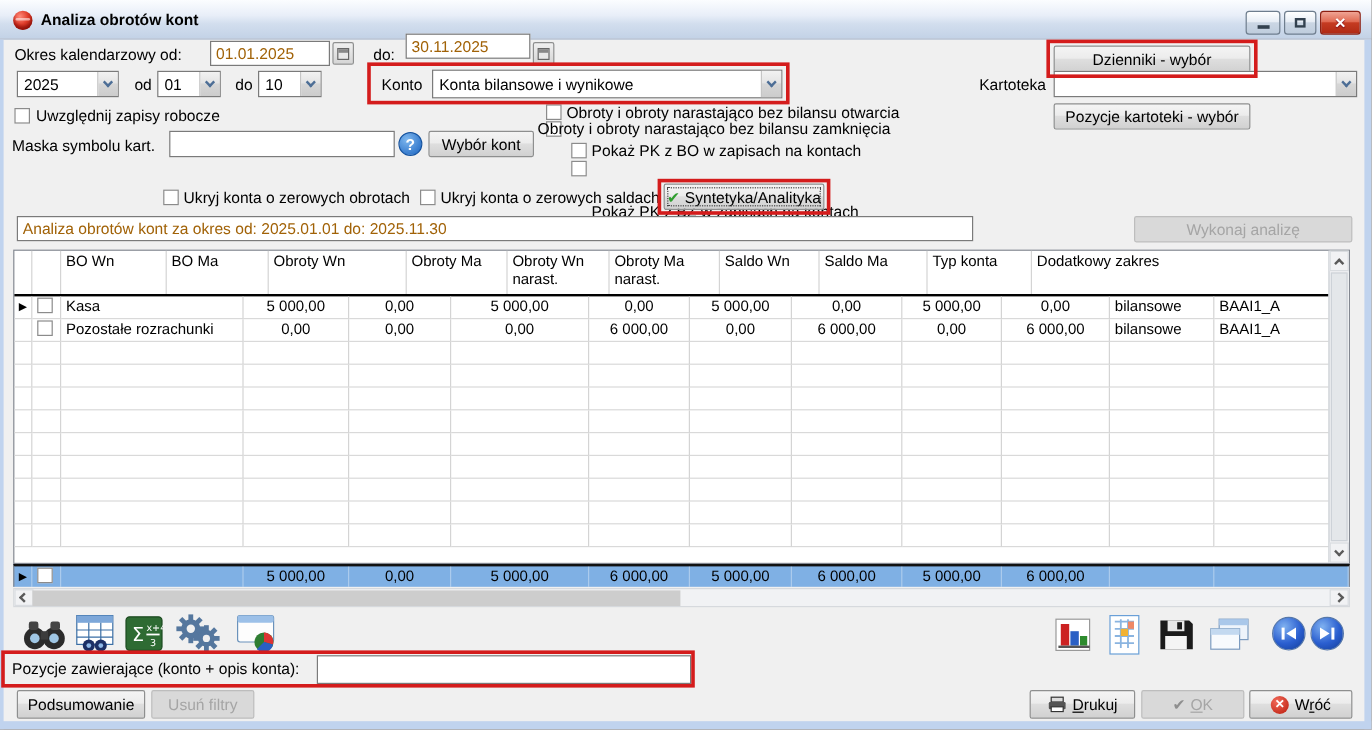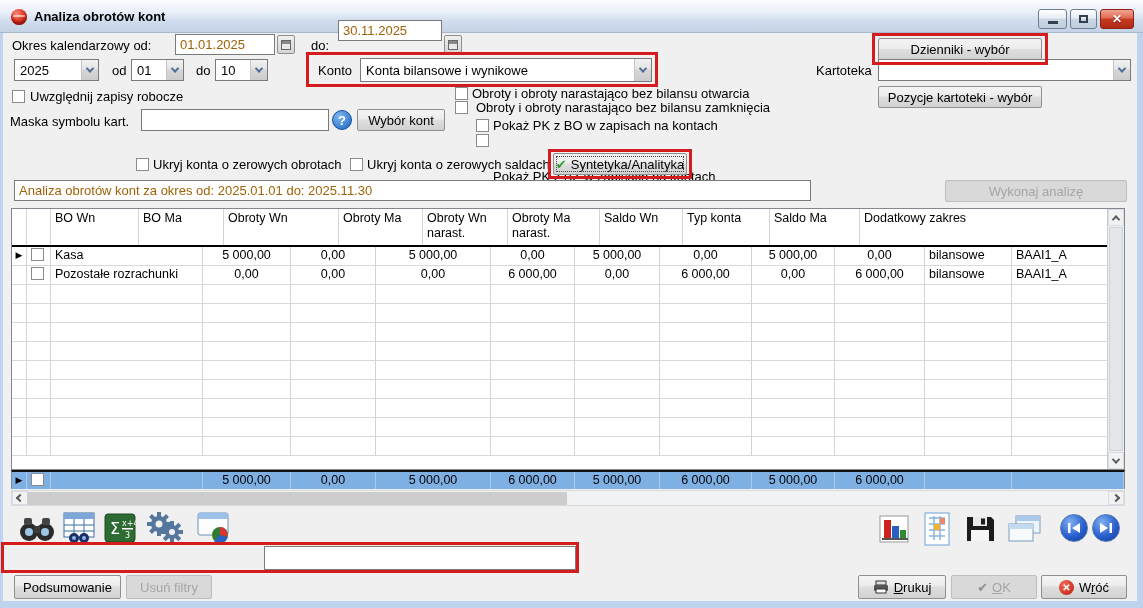--- a/index.html
+++ b/index.html
@@ -129,21 +129,21 @@
         <span class="glyph-x">✕</span>
       </div>
   </div>
 
   <div class="lbl" style="left:12px; top:38px;">Okres kalendarzowy od:</div>
   <input class="tinput" style="left: 175px; top: 34px; width: 100px; height: 21px;" readonly="" value="01.01.2025">
   <div class="calbtn" style="left:277px; top:35px;">
       <div class="cal-glyph"></div>
     </div>
   <div class="lbl" style="left:311px; top:38px;">do:</div>
-  <input class="tinput" style="left: 338px; top: 20px; width: 104px; height: 21px;" readonly="" value="30.11.2025">
+  <input class="tinput" style="left: 338px; top: 28px; width: 104px; height: 21px;" readonly="" value="30.11.2025">
   <div class="calbtn" style="left:444px; top:35px;">
       <div class="cal-glyph"></div>
     </div>
   <div class="btn" style="left:878px; top:38px; width:164px; height:23px;">Dzienniki - wybór</div>
   <div class="hl" style="left:872px; top:33px; width:176px; height:32px;"></div>
 
   <div class="select" style="left:14px; top:59px; width:85px; height:22px;">
     <span class="val">2025</span>
     <span class="ddbtn">
         <span class="chev down"></span>
@@ -177,21 +177,21 @@
     <span class="ddbtn">
         <span class="chev down"></span>
       </span>
   </div>
 
   <span class="checkbox cb-abs" style="left:12px; top:90px;"></span>
   <div class="lbl" style="left:30px; top:89px;">Uwzględnij zapisy robocze</div>
   <span class="checkbox cb-abs" style="left:455px; top:87px;"></span>
   <div class="lbl" style="left:472px; top:86px;">Obroty i obroty narastająco bez bilansu otwarcia</div>
   <span class="checkbox cb-abs" style="left:455px; top:101px;"></span>
-  <div class="lbl" style="left:476px; top:100px;">Obroty i obroty narastająco bez bilansu zamknięcia</div>
+  <div class="lbl" style="left:448px; top:100px;">Obroty i obroty narastająco bez bilansu zamknięcia</div>
   <div class="btn" style="left:878px; top:86px; width:164px; height:22px;">Pozycje kartoteki - wybór</div>
 
   <div class="lbl" style="left:10px; top:114px;">Maska symbolu kart.</div>
   <input class="tinput" style="left: 141px; top: 109px; width: 188px; height: 22px;" readonly="" value="">
   <div class="helpbtn" style="left:332px; top:110px;">
       <span>?</span>
     </div>
   <div class="btn" style="left:357px; top:109px; width:88px; height:22px;">Wybór kont</div>
   <span class="checkbox cb-abs" style="left:476px; top:119px;"></span>
   <div class="lbl" style="left:493px; top:118px;">Pokaż PK z BO w zapisach na kontach</div>
@@ -215,22 +215,22 @@
     <div class="g-head">
       <div class="c ind"></div>
       <div class="c cbc"></div>
       <div class="c w1">BO Wn</div>
       <div class="c w2">BO Ma</div>
       <div class="c w3">Obroty Wn</div>
       <div class="c w4">Obroty Ma</div>
       <div class="c w5">Obroty Wn narast.</div>
       <div class="c w6">Obroty Ma narast.</div>
       <div class="c w7">Saldo Wn</div>
+      <div class="c w8">Saldo Ma</div>
       <div class="c w9">Typ konta</div>
-      <div class="c w8">Saldo Ma</div>
       <div class="c wL">Dodatkowy zakres</div>
     </div>
 
     <div class="g-row">
       <div class="c ind"><span class="rowmark">▶</span></div>
       <div class="c cbc"><span class="checkbox"></span></div>
       <div class="c co">Kasa</div>
       <div class="c w1 num">5 000,00</div>
       <div class="c w2 num">0,00</div>
       <div class="c w3 num">5 000,00</div>
@@ -534,20 +534,21 @@
       <path d="M13 1 L5 6 L13 11 Z" fill="#fff"></path>
     </svg>
   </div>
   <div class="navcirc" style="left:1092px; top:514px;">
     <svg width="14" height="12" viewBox="0 0 14 12">
       <path d="M1 1 L9 6 L1 11 Z" fill="#fff"></path>
       <rect x="10.5" y="1" width="2.5" height="10" fill="#fff"></rect>
     </svg>
   </div>
 
+  <div class="lbl" style="left:10px; top:550px;">Pozycje zawierające (konto + opis konta):</div>
   <input class="tinput" style="left: 264px; top: 546px; width: 312px; height: 24px;" readonly="" value="">
   <div class="hl" style="left:1px; top:542px; width:578px; height:31px;"></div>
 
   <div class="btn" style="left:14px; top:575px; width:107px; height:24px;">Podsumowanie</div>
   <div class="btn flatdis" style="left:126px; top:575px; width:86px; height:24px;">Usuń filtry</div>
 
   <div class="btn" style="left:858px; top:575px; width:88px; height:24px;">
     <svg width="16" height="14" viewBox="0 0 16 14" style="margin-right:5px;">
       <rect x="3" y="1" width="10" height="4" fill="#ddd" stroke="#333"></rect>
       <rect x="1" y="5" width="14" height="6" rx="1" fill="#555"></rect>

